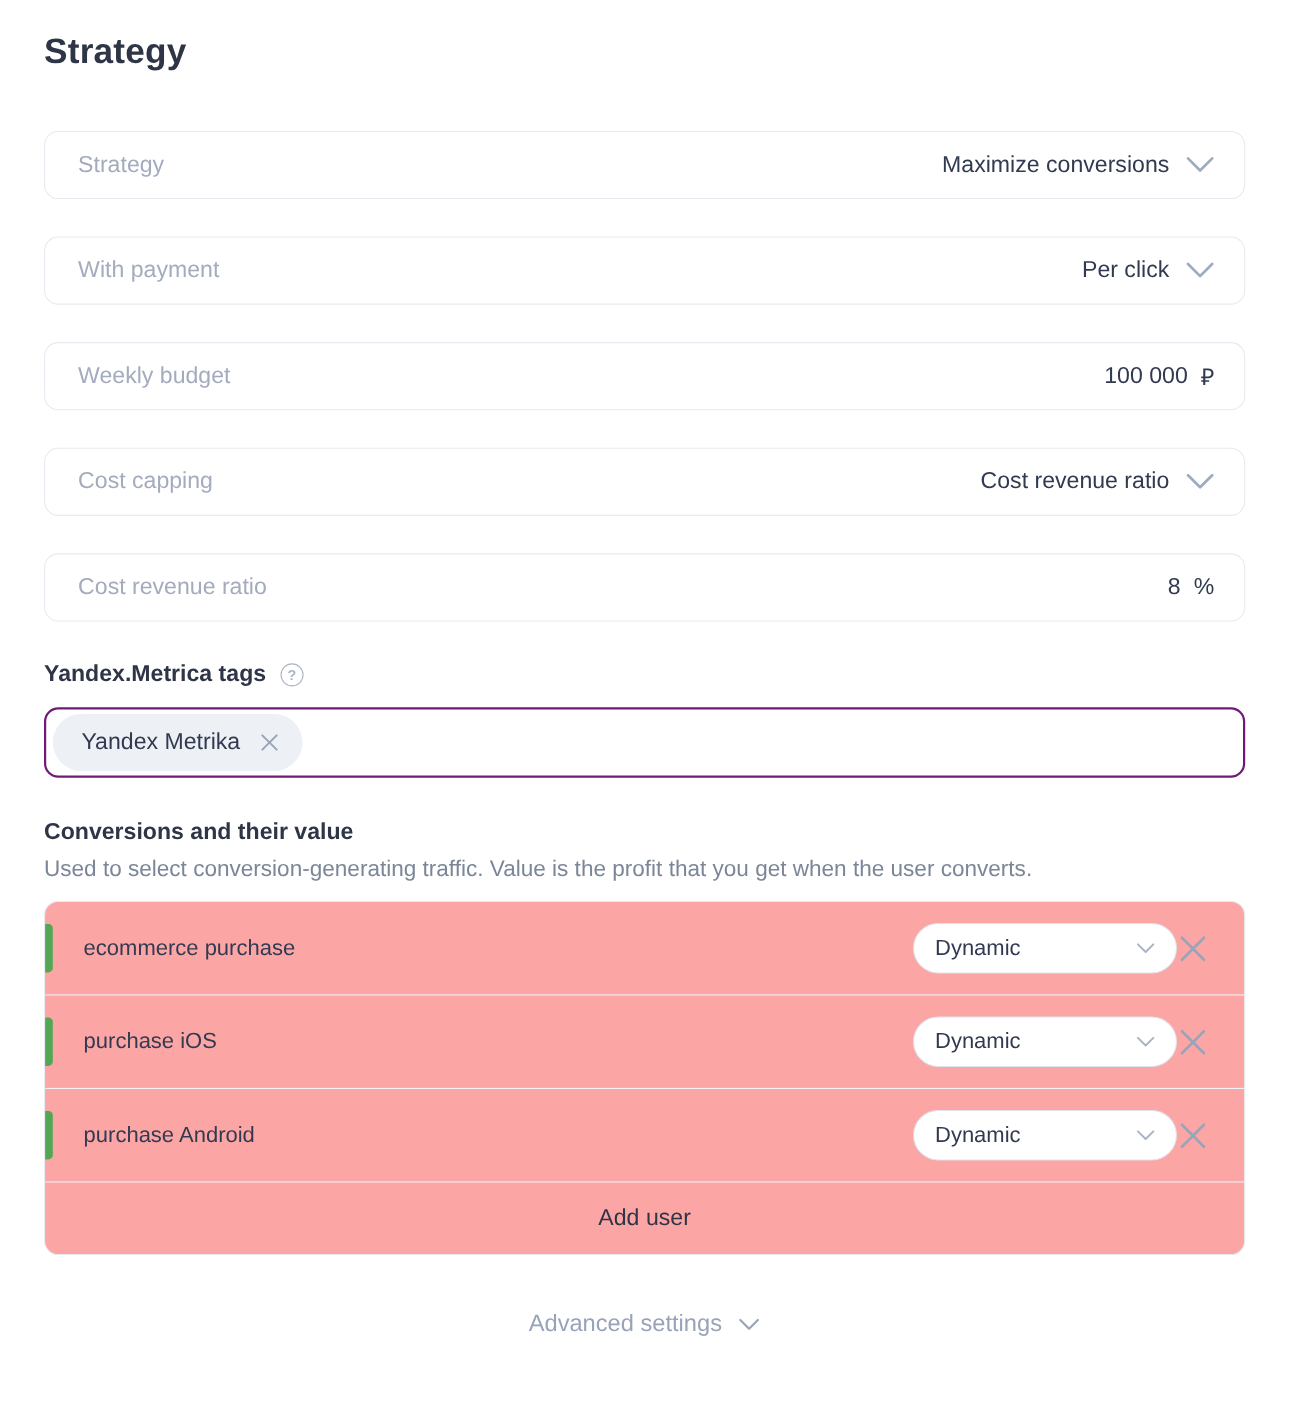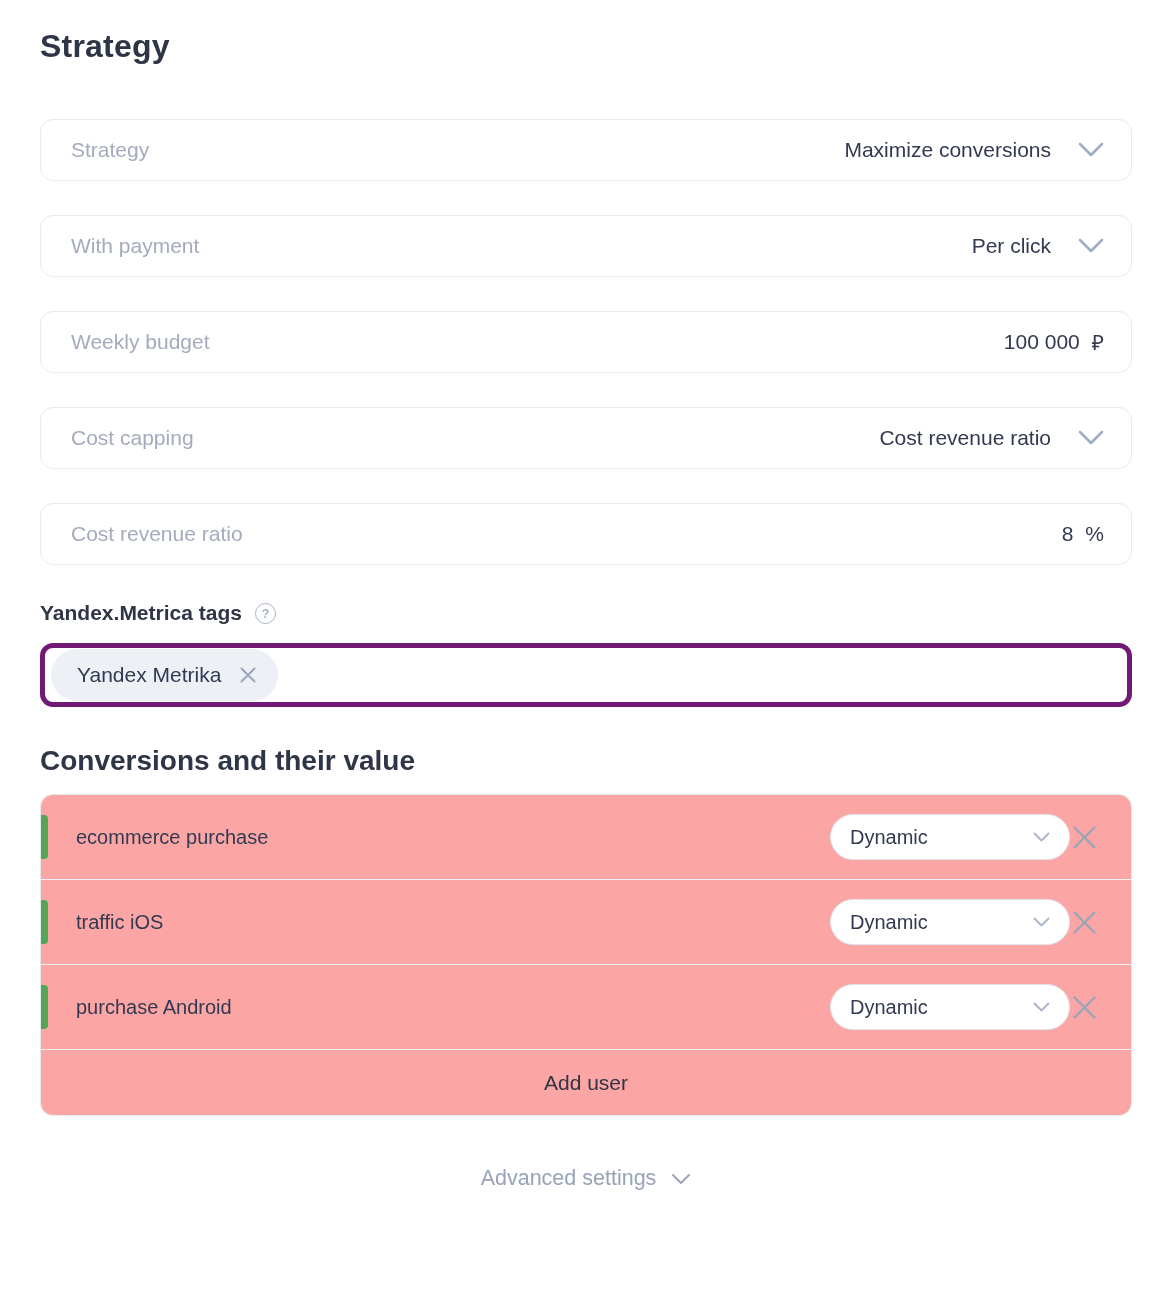--- a/index.html
+++ b/index.html
@@ -33,21 +33,21 @@
     display: flex;
     align-items: center;
     justify-content: space-between;
     padding: 0 27px 0 30px;
     background: #fff;
     cursor: pointer;
   }
   .flabel { color: #a3abbd; font-size: 21px; }
   .fvalue { color: #313a50; font-size: 21px; }
   .funit  { color: #313a50; font-size: 21px; margin-left: 12px; }
-  .vgroup { display: flex; align-items: center; gap: 27px; }
+  .vgroup { display: flex; align-items: center; gap: 15px; }
   .chev { display: block; }
 
   .metrica-label-row {
     margin-top: 36px;
     display: flex;
     align-items: center;
     gap: 13px;
   }
   .section-label {
     font-size: 21px;
@@ -62,42 +62,42 @@
     font-size: 13px;
     font-weight: 700;
     display: flex; align-items: center; justify-content: center;
     cursor: pointer;
     line-height: 1;
   }
 
   .tag-field {
     margin-top: 18px;
     height: 64px;
-    border: 5px solid #701a75;
+    border: 2px solid #701a75;
     border-radius: 13px;
     display: flex;
     align-items: center;
     padding: 0 6px;
     cursor: text;
   }
   .chip {
     background: #edf0f5;
     height: 52px;
     border-radius: 26px;
     display: inline-flex;
     align-items: center;
     padding: 0 20px 0 26px;
     gap: 17px;
   }
   .chip-text { color: #313a50; font-size: 21px; }
   .chip-x { display: block; cursor: pointer; }
 
   .conv-title {
     margin-top: 38px;
-    font-size: 28px;
+    font-size: 21px;
     font-weight: 700;
     color: #2e3546;
   }
   .conv-desc {
     margin-top: 9px;
     font-size: 20.5px;
     color: #7b8698;
   }
 
   .goals-card {
@@ -231,20 +231,21 @@
   <div class="tag-field">
     <span class="chip">
       <span class="chip-text">Yandex Metrika</span>
       <svg class="chip-x" width="20" height="20" viewBox="0 0 20 20">
           <path d="M3.5 3.5 L16.5 16.5 M16.5 3.5 L3.5 16.5" stroke="#9aa4b8" stroke-width="1.8" stroke-linecap="round"></path>
         </svg>
     </span>
   </div>
 
   <div class="conv-title">Conversions and their value</div>
+  <div class="conv-desc">Used to select conversion-generating traffic. Value is the profit that you get when the user converts.</div>
 
   <div class="goals-card">
 
     <div class="goal-row">
       <span class="goal-bar"></span>
       <span class="goal-name">ecommerce purchase</span>
       <span class="goal-right">
         <span class="goal-select">
           <span>Dynamic</span>
           <svg width="17" height="11" viewBox="0 0 17 11">
@@ -252,21 +253,21 @@
             </svg>
         </span>
         <svg class="goal-remove" width="29" height="29" viewBox="0 0 29 29">
             <path d="M4.5 4.5 L24.5 24.5 M24.5 4.5 L4.5 24.5" stroke="#9aa4b8" stroke-width="2.4" stroke-linecap="round"></path>
           </svg>
       </span>
     </div>
 
     <div class="goal-row">
       <span class="goal-bar"></span>
-      <span class="goal-name">traffic iOS</span>
+      <span class="goal-name">purchase iOS</span>
       <span class="goal-right">
         <span class="goal-select">
           <span>Dynamic</span>
           <svg width="17" height="11" viewBox="0 0 17 11">
               <path d="M1.5 1.5 L8.5 8.5 L15.5 1.5" fill="none" stroke="#aab4c8" stroke-width="1.8" stroke-linecap="round" stroke-linejoin="round"></path>
             </svg>
         </span>
         <svg class="goal-remove" width="29" height="29" viewBox="0 0 29 29">
             <path d="M4.5 4.5 L24.5 24.5 M24.5 4.5 L4.5 24.5" stroke="#9aa4b8" stroke-width="2.4" stroke-linecap="round"></path>
           </svg>

